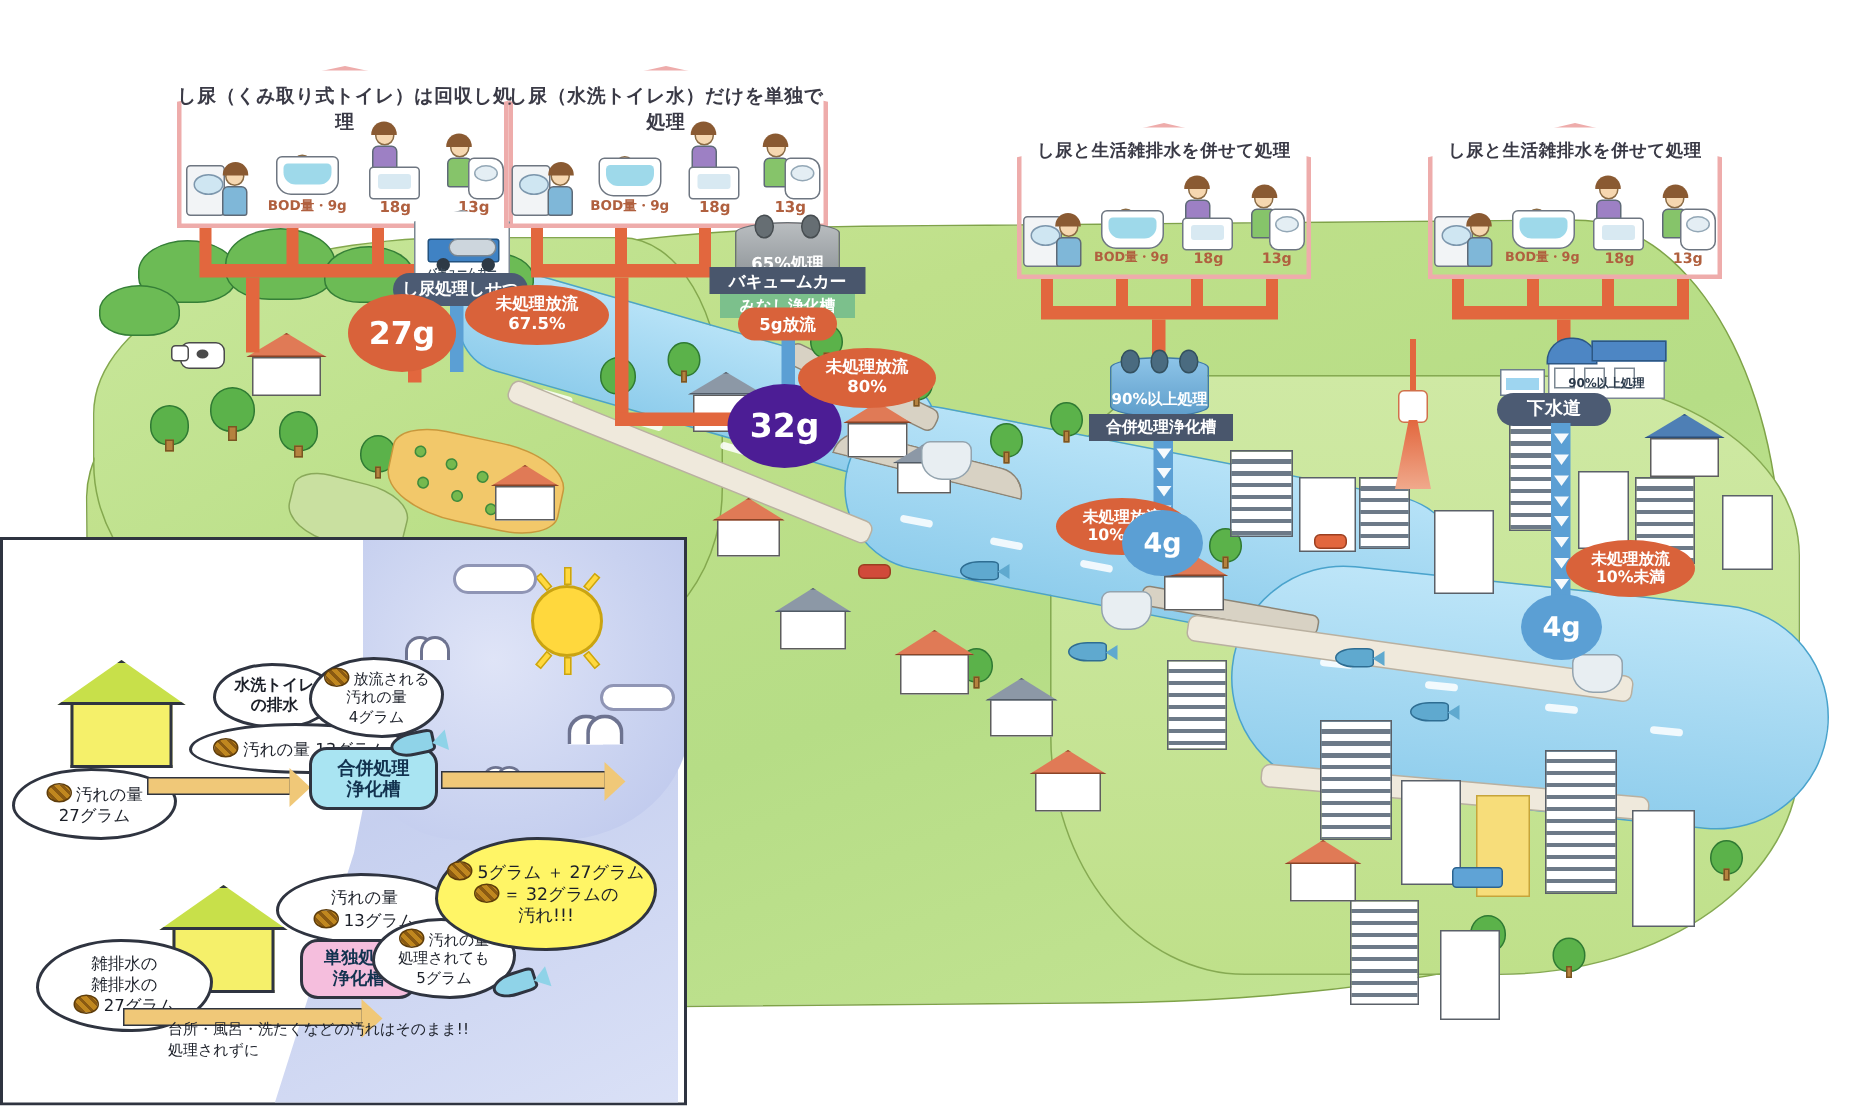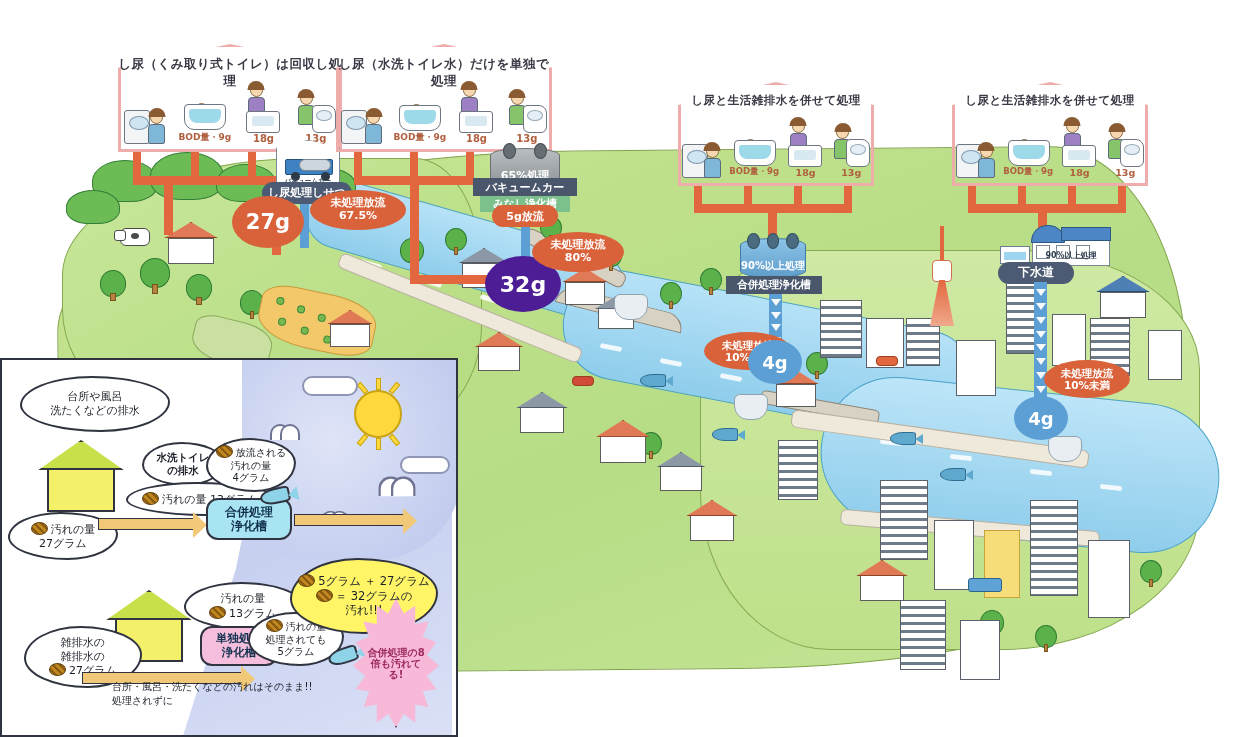--- a/index.html
+++ b/index.html
@@ -768,24 +768,20 @@
     <div class="cloudw" style="left:300px;top:16px;width:56px;height:20px;"></div>
     <div class="cloudw" style="left:398px;top:96px;width:50px;height:18px;"></div>
     <div class="gull" style="left:268px;top:64px;"></div>
     <div class="gull" style="left:380px;top:118px;transform:scale(1.25);"></div>
     <div class="gull" style="left:318px;top:150px;transform:scale(.9);"></div>
 
     <div class="hhouse" style="left:36px;top:80px;width:86px;height:72px;">
       <div class="hroof"></div>
         <div class="hbody"></div>
     </div>
-    <div class="bubble" style="left:18px;top:16px;width:150px;height:56px;font-size:11px;flex-direction:column;">
-      <span>台所や風呂</span>
-      <span>洗たくなどの排水</span>
-    </div>
     <div class="bubble" style="left:140px;top:82px;width:82px;height:44px;font-size:10.5px;flex-direction:column;font-weight:bold;">
       <span>水洗トイレ</span>
       <span>の排水</span>
     </div>
     <div class="bubble" style="left:124px;top:122px;width:148px;height:34px;font-size:11px;">
       <span><span class="blob"></span><span>汚れの量 13グラム</span></span>
     </div>
     <div class="bubble" style="left:6px;top:152px;width:110px;height:48px;font-size:11px;flex-direction:column;">
       <span><span class="blob"></span><span>汚れの量</span></span>
       <span>27グラム</span>
@@ -829,16 +825,15 @@
       <span><span class="blob"></span><span>汚れの量</span></span>
       <span>処理されても</span>
       <span>5グラム</span>
     </div>
     <div class="bubble yellow" style="left:288px;top:198px;width:148px;height:76px;font-size:11.5px;flex-direction:column;">
       <span><span class="blob"></span><span>5グラム ＋ 27グラム</span></span>
       <span><span class="blob"></span><span>＝ 32グラムの</span></span>
       <span>汚れ!!!</span>
     </div>
     <div class="hfish" style="left:326px;top:288px;transform:rotate(-18deg);"></div>
-    <div class="starburst" style="left:346px;top:238px;width:96px;height:130px;font-size:10px;padding:0 14px;">合併処理の8倍も汚れてる!</div>
   </div>
 
 </div>
 
 </body></html>

